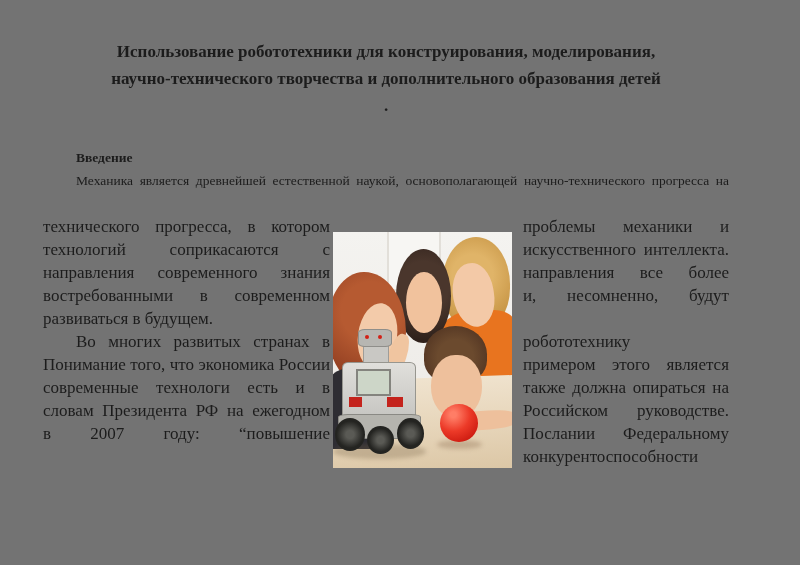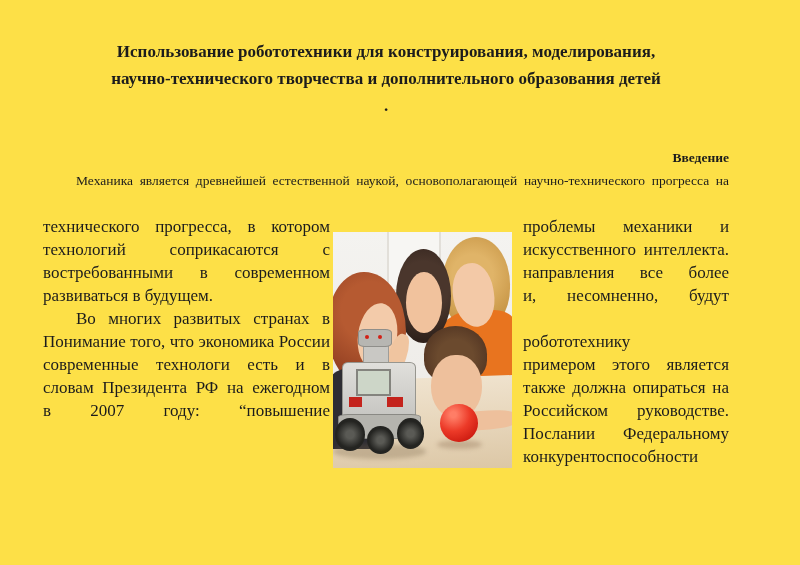--- a/index.html
+++ b/index.html
@@ -1,30 +1,30 @@
 <!DOCTYPE html>
 <html><head>
 <meta charset="utf-8">
 <style>
   html,body{margin:0;padding:0;background:#fff;}
   .page{
-    position:relative;width:800px;height:565px;background:#fde047;overflow:hidden;
+    position:relative;width:800px;height:565px;background:#737373;overflow:hidden;
     font-family:"Liberation Serif","DejaVu Serif",serif;color:#1c1c1c;
   }
   
   .title{
     position:absolute;left:43px;top:38px;width:686px;
     font-weight:bold;font-size:17px;line-height:27px;text-align:center;
   }
   
   .body-top{
     position:absolute;left:43px;top:146px;width:686px;
     font-size:13.5px;line-height:23px;
   }
-  .h{font-weight:bold;text-align:right;}
+  .h{font-weight:bold;text-align:left;}
   .ind{text-indent:33px;}
   .jl{text-align:justify;text-align-last:justify;}
   .nj{text-align:right;text-align-last:left;}
   .tl{height:23px;overflow:hidden;}
   
   .col{position:absolute;top:215px;font-size:17px;line-height:23px;}
   .col.left{left:43px;width:287px;}
   .col.right{left:523px;width:206px;}
   
   .photo{position:absolute;left:333px;top:232px;width:179px;height:236px;
@@ -83,20 +83,21 @@
   </div>
 
   <div class="body-top">
     <div class="tl h ind">Введение</div>
     <div class="tl jl ind">Механика является древнейшей естественной наукой, основополагающей научно-технического прогресса на</div>
   </div>
 
   <div class="col left">
     <div class="tl jl">технического прогресса, в котором</div>
     <div class="tl jl">технологий соприкасаются с проблемами</div>
+    <div class="tl jl">направления современного знания</div>
     <div class="tl jl">востребованными в современном обществе</div>
     <div class="tl nj">развиваться в будущем.</div>
     <div class="tl jl ind">Во многих развитых странах в</div>
     <div class="tl jl">Понимание того, что экономика России</div>
     <div class="tl jl">современные технологи есть и в</div>
     <div class="tl jl">словам Президента РФ на ежегодном</div>
     <div class="tl jl">в 2007 году: “повышение</div>
   </div>
 
   <div class="col right">

